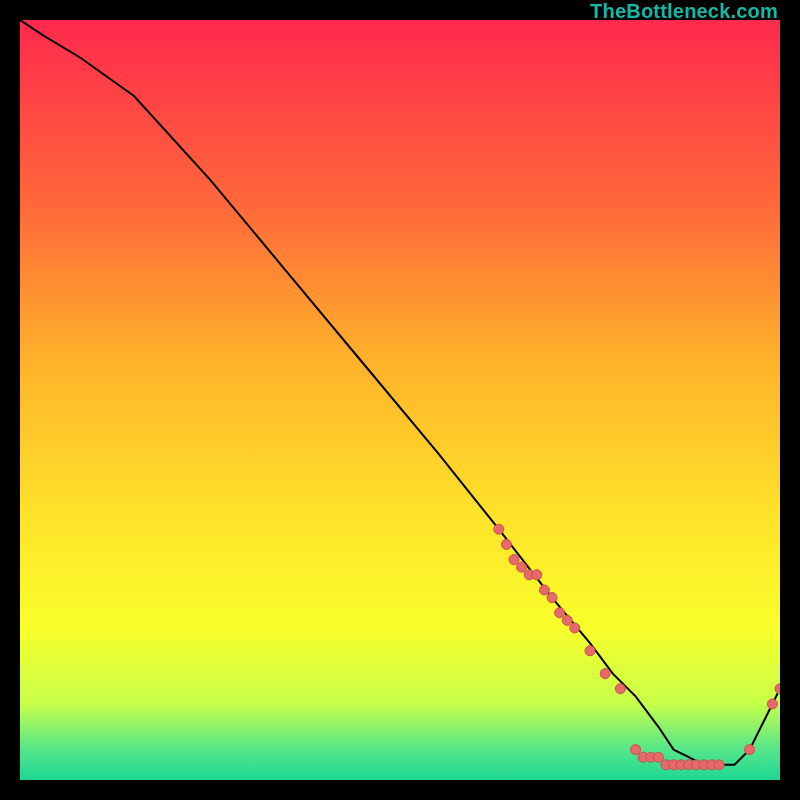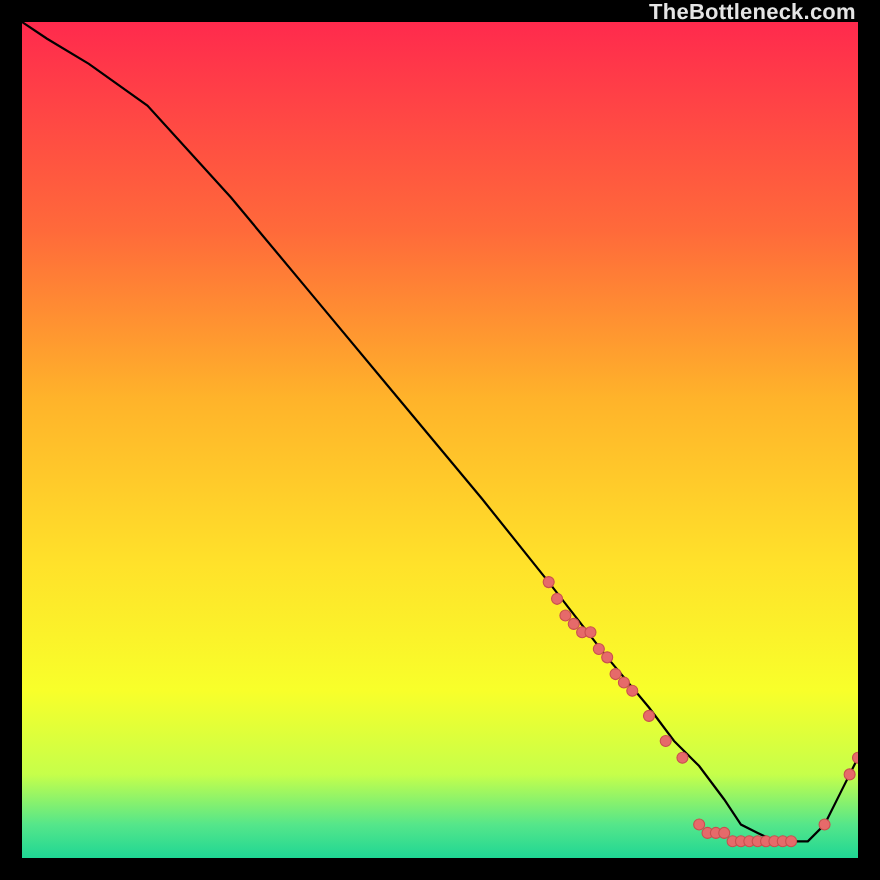--- a/index.html
+++ b/index.html
@@ -17,21 +17,21 @@
     width: 760px;
     height: 760px;
   }
   .watermark {
     position: absolute;
     top: 0;
     right: 22px;
     font-family: Arial, Helvetica, sans-serif;
     font-size: 20px;
     font-weight: 600;
-    color: #e5e5e5;
+    color: #14b8a6;
     letter-spacing: 0.2px;
   }
   svg { display: block; }
 </style>
 </head>
 <body>
 
 <div class="stage">
   <div class="watermark">TheBottleneck.com</div>
   <div class="plot">

